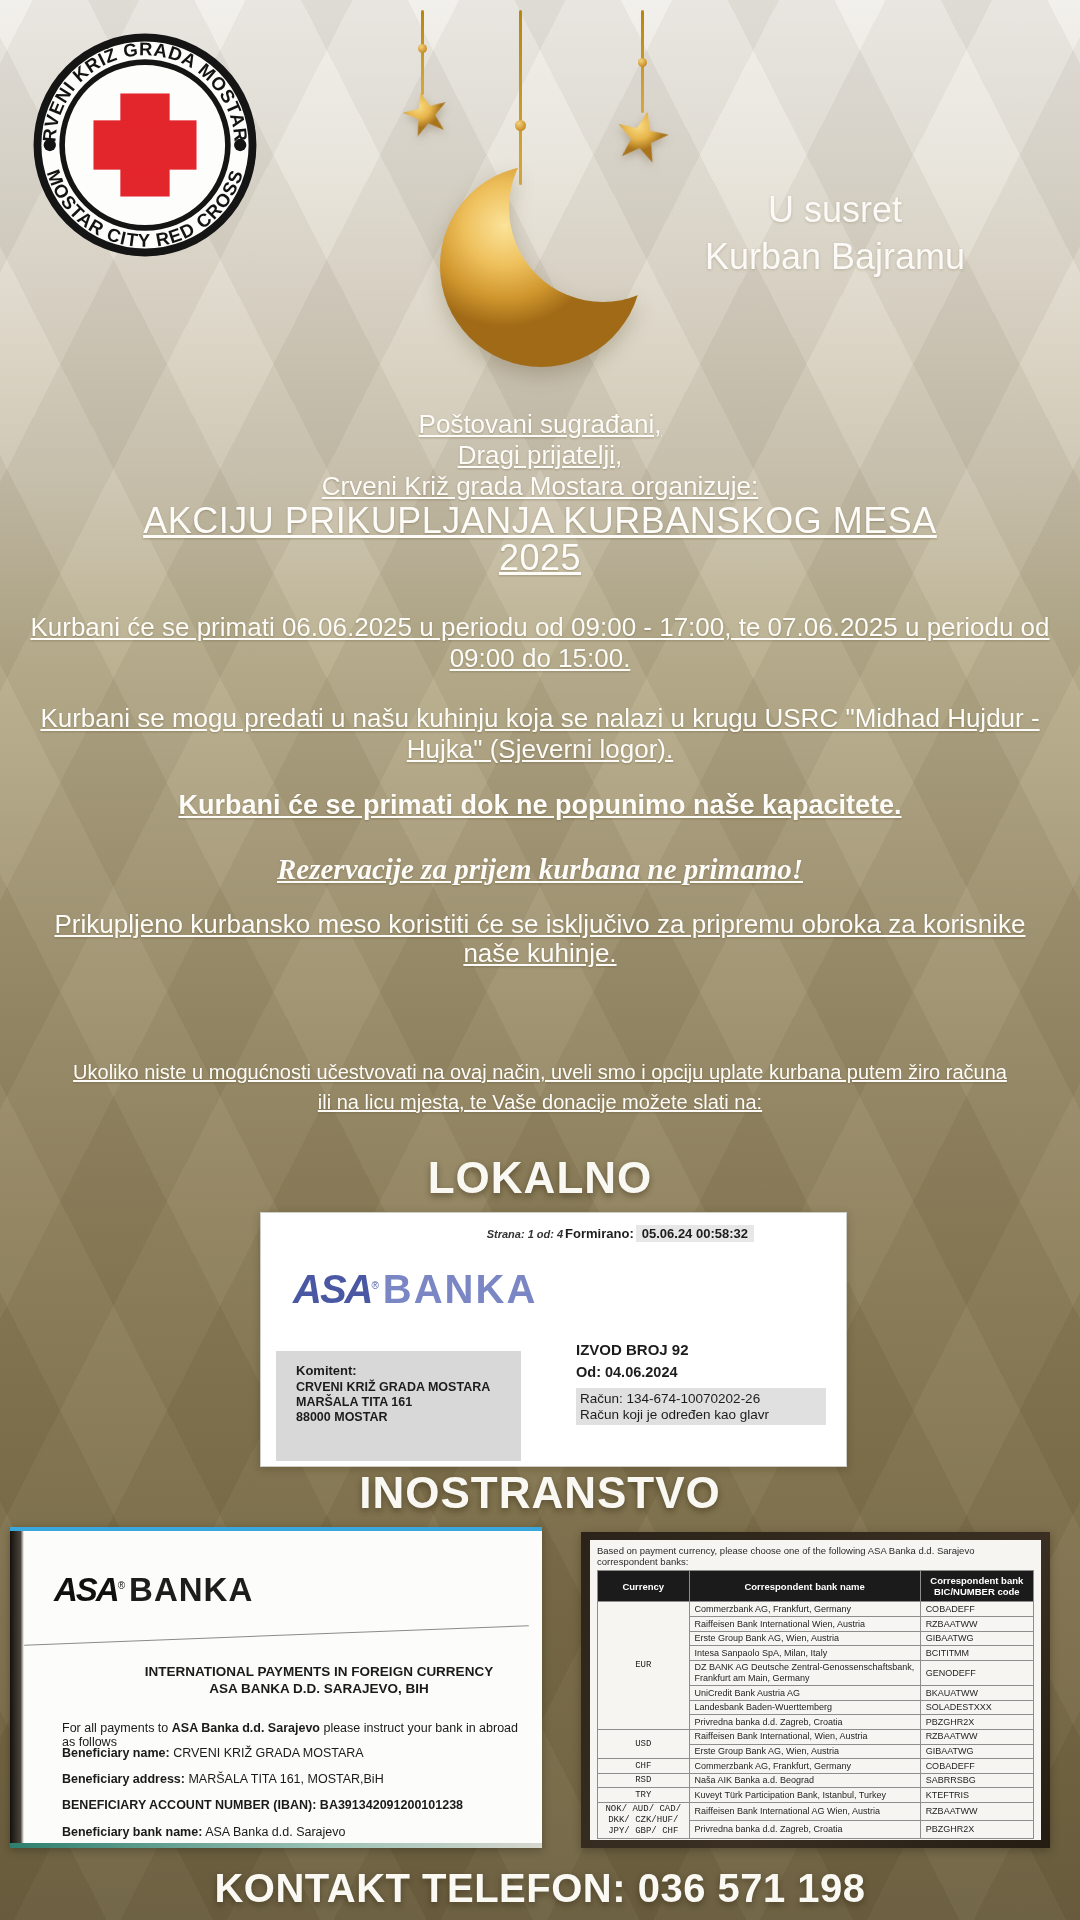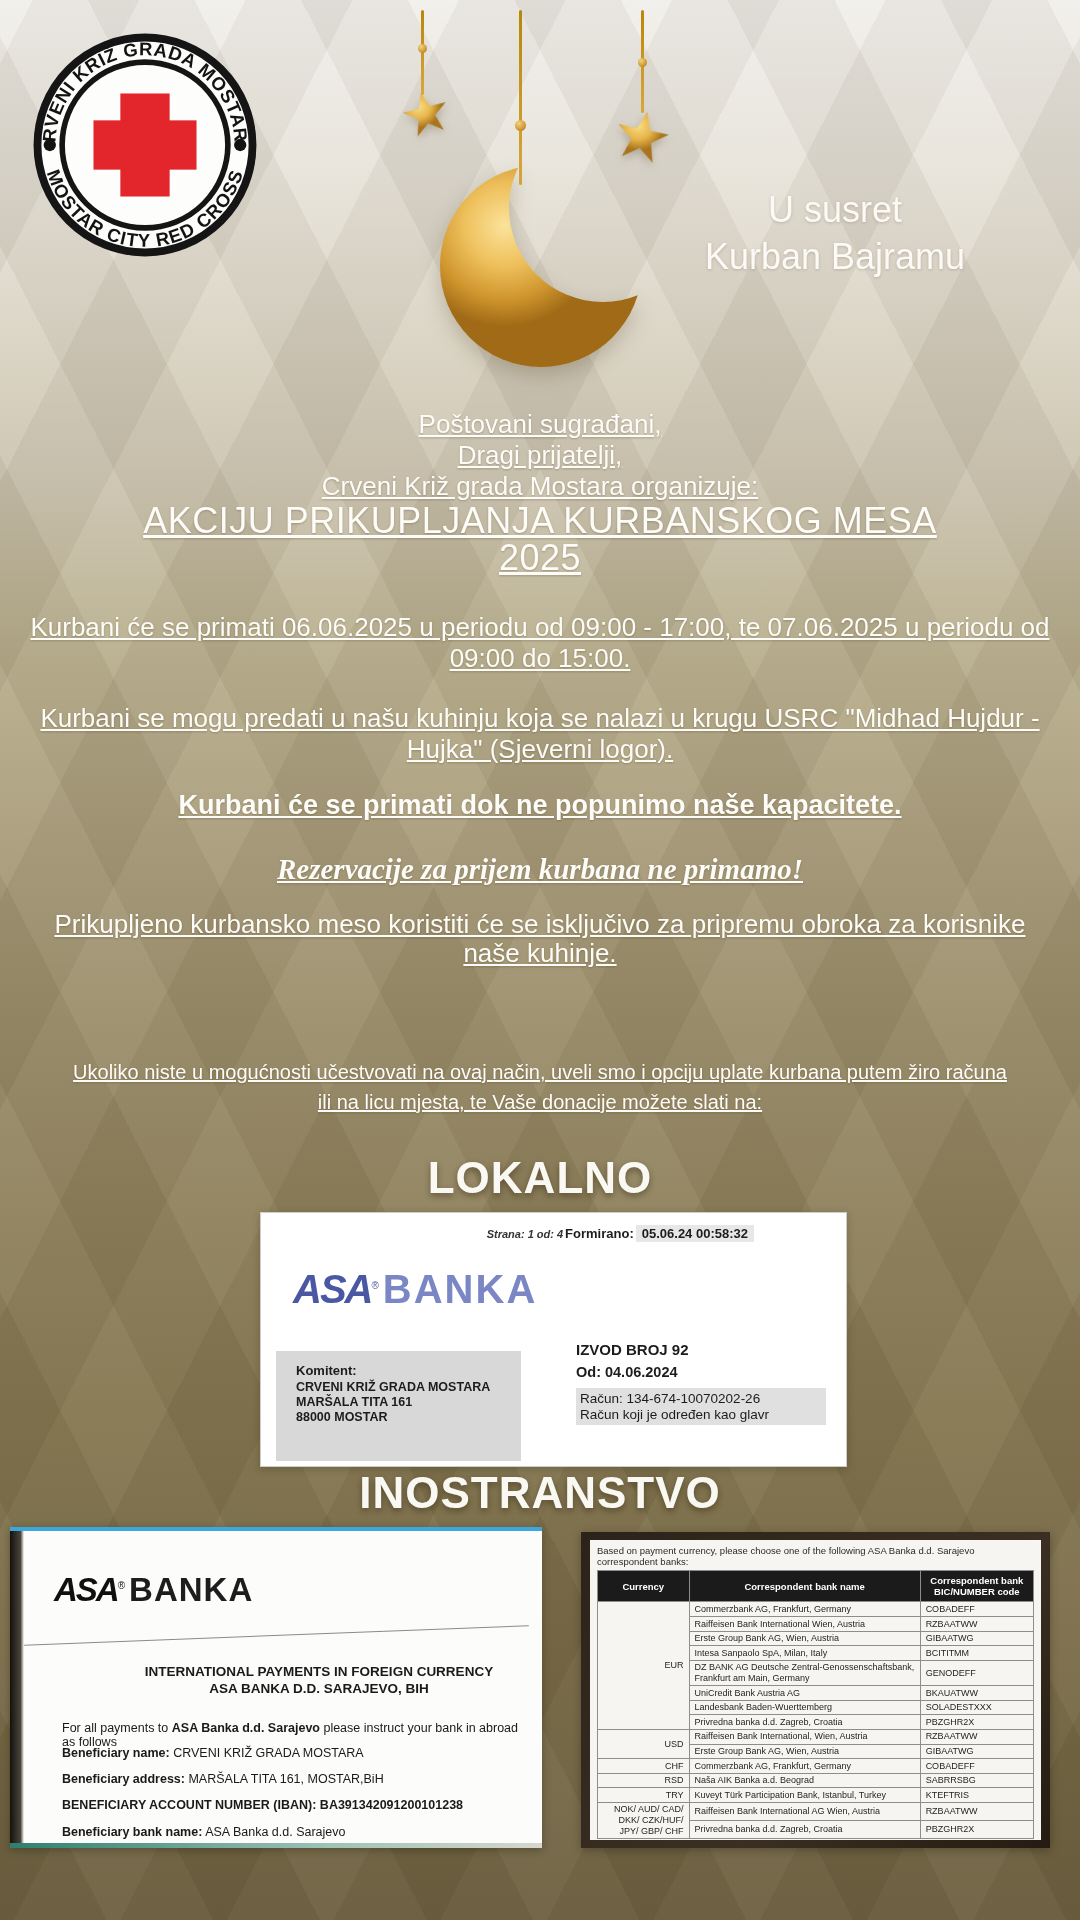--- a/index.html
+++ b/index.html
@@ -117,21 +117,21 @@
   .corr-photo{
     position:absolute;left:581px;top:1532px;width:469px;height:316px;
     background:linear-gradient(135deg,#2b231a,#3a2f22 60%,#241c12);
     padding:8px 9px;box-sizing:border-box;box-shadow:0 2px 8px rgba(30,22,8,0.35);
   }
   .corr-paper{background:#f6f5f1;width:100%;height:100%;box-sizing:border-box;padding:5px 7px;overflow:hidden;color:#1e1e1e;}
   .corr-intro{font-size:9.5px;margin:0 0 3px 0;color:#2a2a2a;}
   table.corr{width:100%;border-collapse:collapse;font-size:9px;line-height:1.18;}
   table.corr th,table.corr td{border:1px solid #8d8d8d;padding:1.5px 5px;text-align:left;}
   table.corr thead th{background:#1b1b1b;color:#fff;text-align:center;font-size:9.5px;padding:4px 4px;}
-  table.corr td.cur{text-align:right;vertical-align:middle;width:21%;}
+  table.corr td.cur{text-align:center;vertical-align:middle;width:21%;font-family:Liberation Mono, monospace;}
   table.corr td{vertical-align:middle;}
   table.corr col.c1{width:21%;} table.corr col.c2{width:53%;} table.corr col.c3{width:26%;}
 </style>
 </head>
 <body>
 
 <div class="poster">
   <div class="pattern"></div>
 
   <div class="logo">
@@ -369,13 +369,14 @@
             </tr>
             <tr>
               <td>Privredna banka d.d. Zagreb, Croatia</td>
               <td>PBZGHR2X</td>
             </tr>
           </tbody>
       </table>
     </div>
   </div>
 
+  <div class="footer-contact">KONTAKT TELEFON: 036 571 198</div>
 </div>
 
 </body></html>

